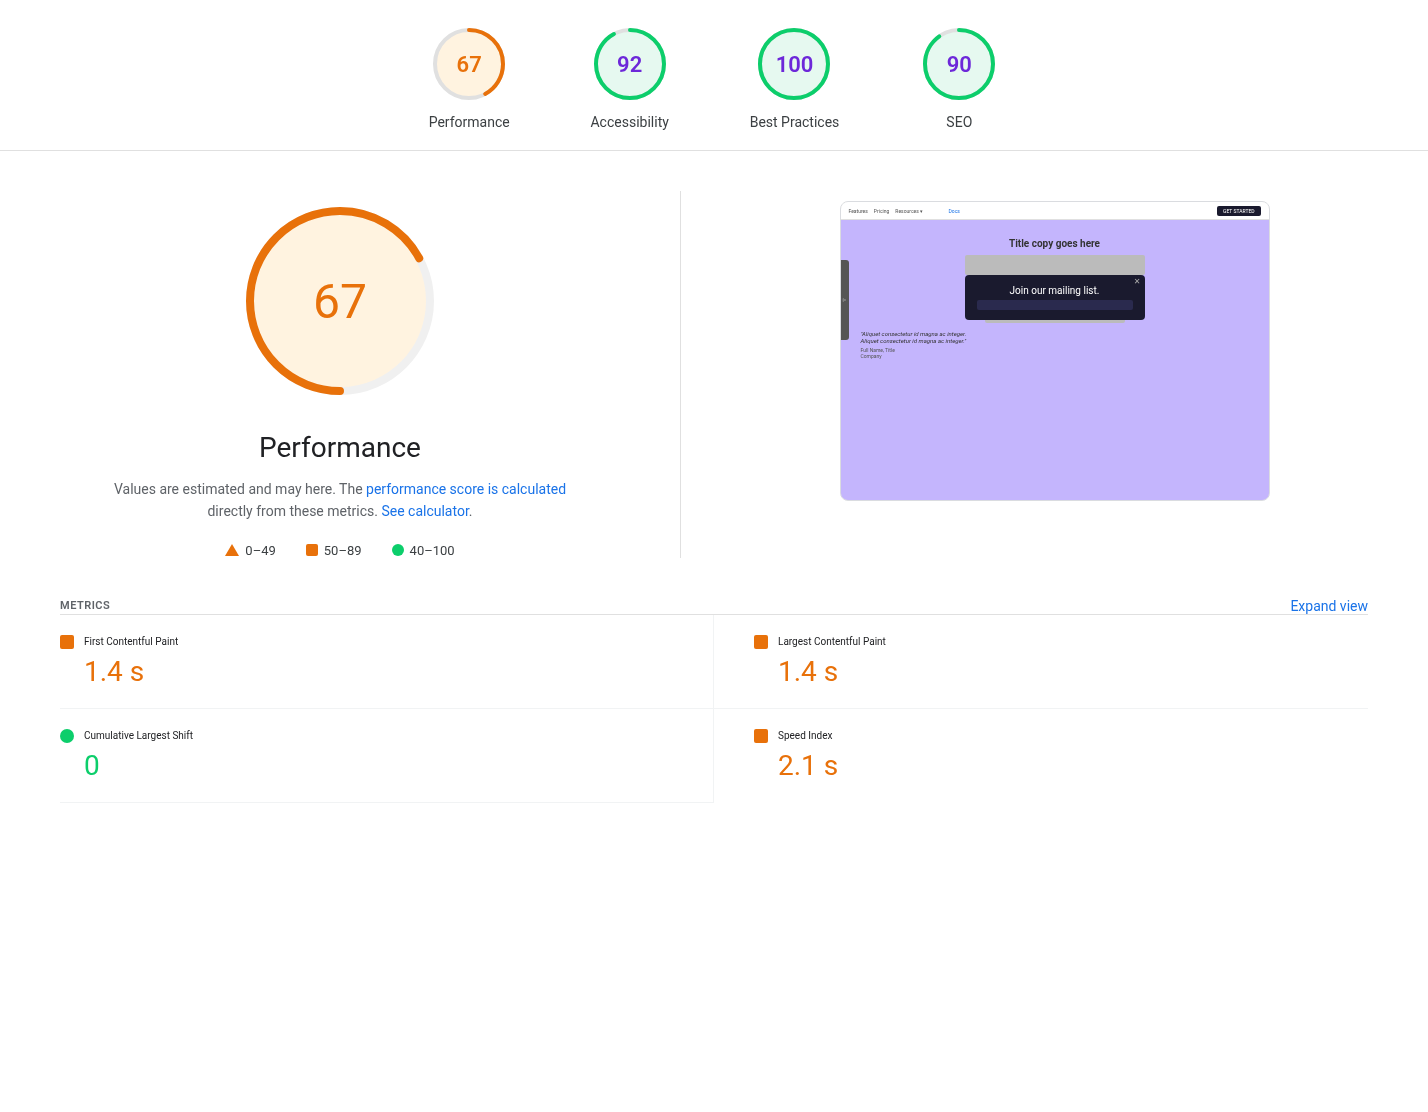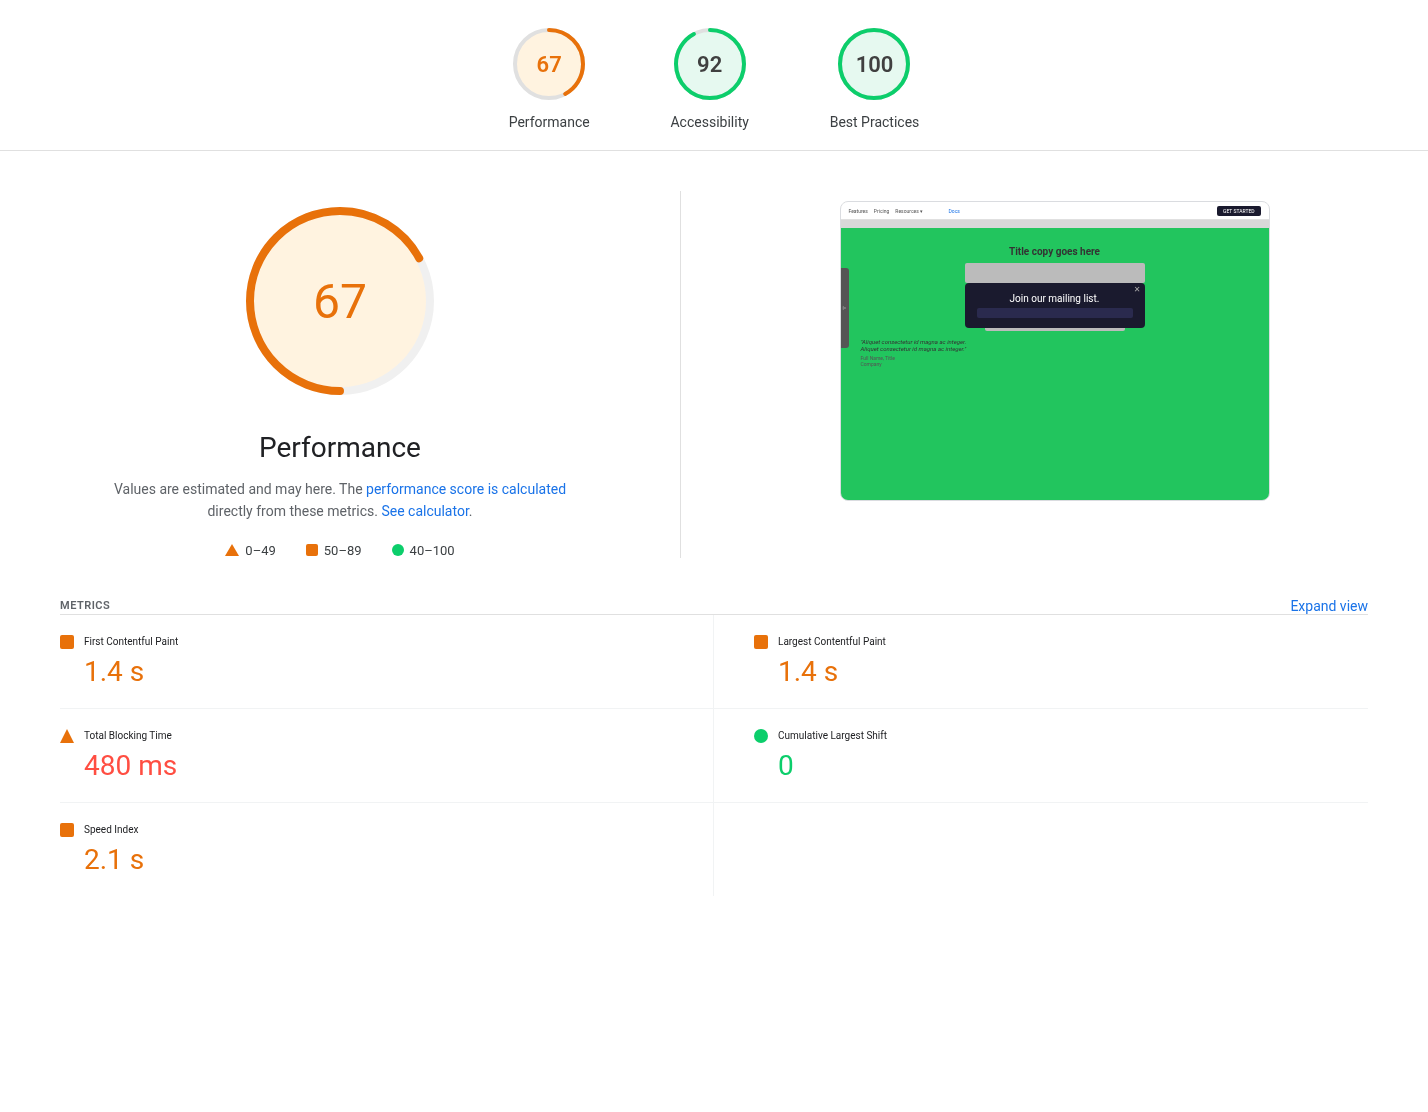--- a/index.html
+++ b/index.html
@@ -38,21 +38,21 @@
       top: 50%; left: 50%;
       transform: translate(-50%, -50%);
       font-size: 22px;
       font-weight: 600;
     }
     .score-label {
       font-size: 14px;
       color: #3c4043;
     }
     .text-orange { color: #e8710a; }
-    .text-green  { color: #404040; }
+    .text-green  { color: #6d28d9; }
 
     
     .main {
       padding: 40px 60px 40px;
     }
     .content-row {
       display: flex;
       gap: 60px;
       align-items: flex-start;
     }
@@ -188,23 +188,22 @@
       border-radius: 2px;
       font-size: 5px;
       margin-left: auto;
     }
     .mock-body {
       flex: 1;
       padding: 10px 30px;
       display: flex;
       flex-direction: column;
       align-items: center;
-      background: #22c55e;
+      background: #c4b5fd;
       position: relative;
-      margin-top: 8px;
     }
     .mock-hero-text {
       font-size: 10px;
       font-weight: bold;
       color: #333;
       margin: 8px 0 4px;
     }
     .mock-body-text {
       width: 180px;
       height: 20px;
@@ -384,20 +383,30 @@
     <div class="score-ring">
       <svg width="80" height="80" viewBox="0 0 80 80">
         <circle cx="40" cy="40" r="34" fill="#e6f9f0" stroke="#e0e0e0" stroke-width="4"></circle>
         <circle cx="40" cy="40" r="34" fill="none" stroke="#0cce6b" stroke-width="4" stroke-dasharray="213.63" stroke-dashoffset="0" stroke-linecap="round"></circle>
       </svg>
       <span class="score-num text-green">100</span>
     </div>
     <span class="score-label">Best Practices</span>
   </div>
 
+  <div class="score-item">
+    <div class="score-ring">
+      <svg width="80" height="80" viewBox="0 0 80 80">
+        <circle cx="40" cy="40" r="34" fill="#e6f9f0" stroke="#e0e0e0" stroke-width="4"></circle>
+        <circle cx="40" cy="40" r="34" fill="none" stroke="#0cce6b" stroke-width="4" stroke-dasharray="213.63" stroke-dashoffset="21.36" stroke-linecap="round"></circle>
+      </svg>
+      <span class="score-num text-green">90</span>
+    </div>
+    <span class="score-label">SEO</span>
+  </div>
 
 </div>
 
 <div class="main">
   <div class="content-row">
 
     <div class="left-panel">
 
       <div class="big-gauge">
         <svg width="220" height="220" viewBox="0 0 220 220">
@@ -494,29 +503,20 @@
       <div class="metric-item">
         <div class="metric-header-row">
           <div class="metric-indicator">
             <div class="ind-square"></div>
           </div>
           <span class="metric-name">Largest Contentful Paint</span>
         </div>
         <div class="metric-value val-orange">1.4 s</div>
       </div>
 
-      <div class="metric-item">
-        <div class="metric-header-row">
-          <div class="metric-indicator">
-            <div class="ind-triangle"></div>
-          </div>
-          <span class="metric-name">Total Blocking Time</span>
-        </div>
-        <div class="metric-value val-red">480 ms</div>
-      </div>
 
       <div class="metric-item">
         <div class="metric-header-row">
           <div class="metric-indicator">
             <div class="ind-circle"></div>
           </div>
           <span class="metric-name">Cumulative Largest Shift</span>
         </div>
         <div class="metric-value val-green">0</div>
       </div>

